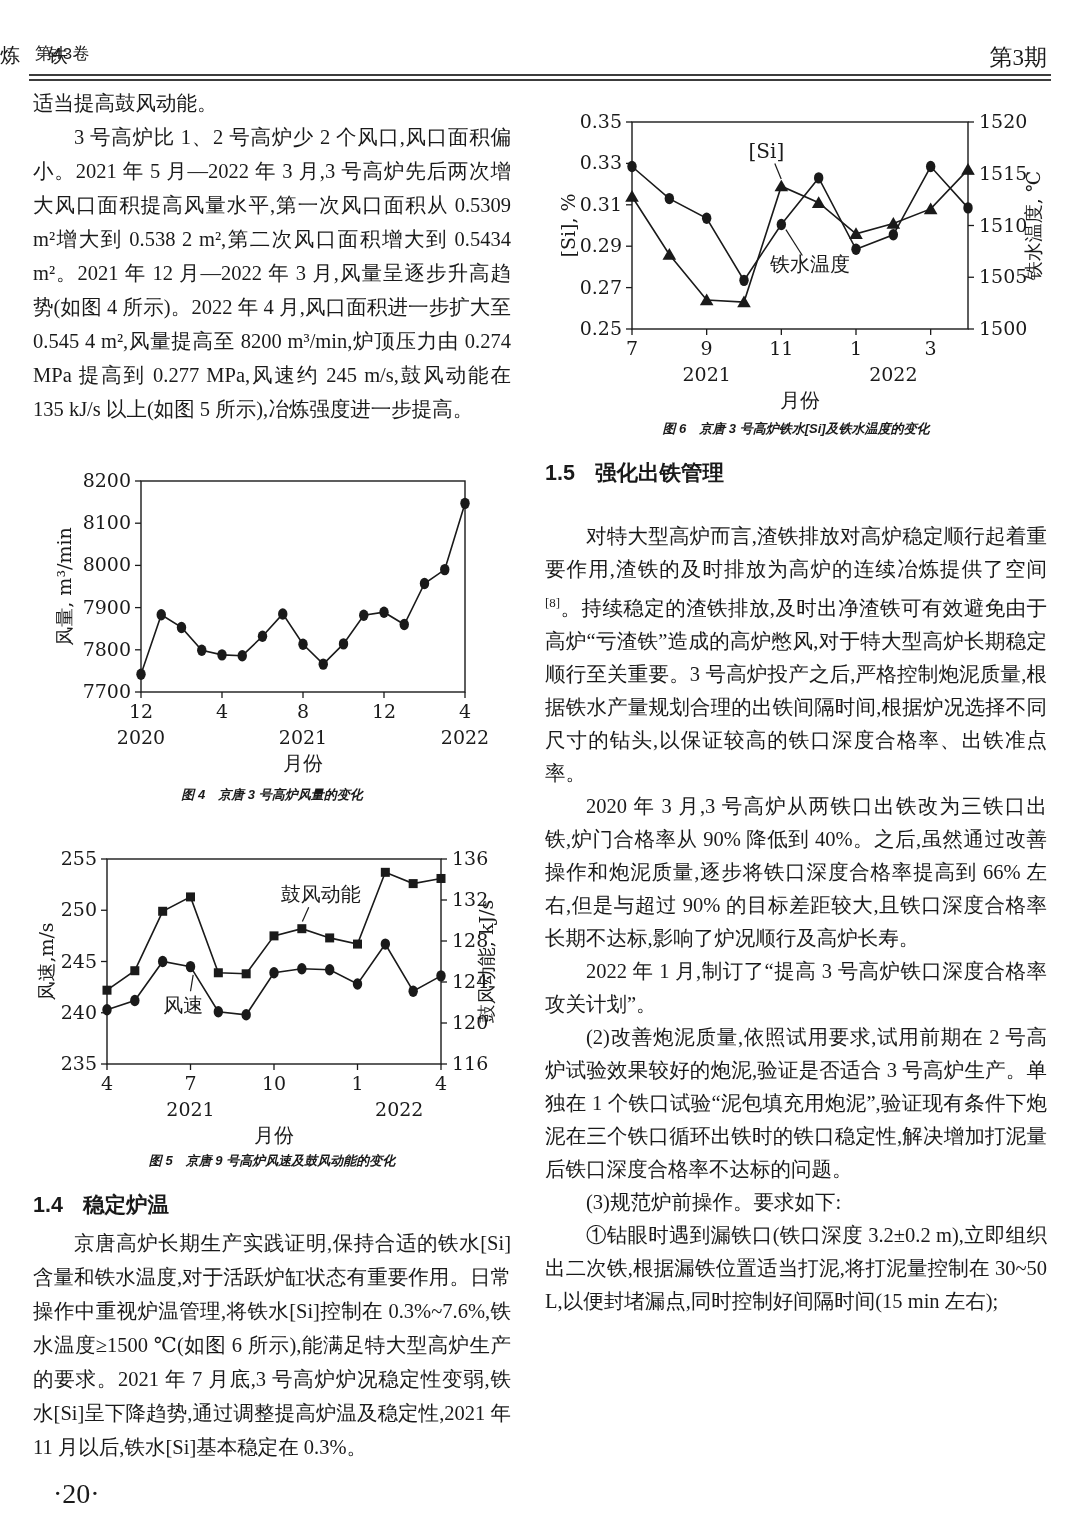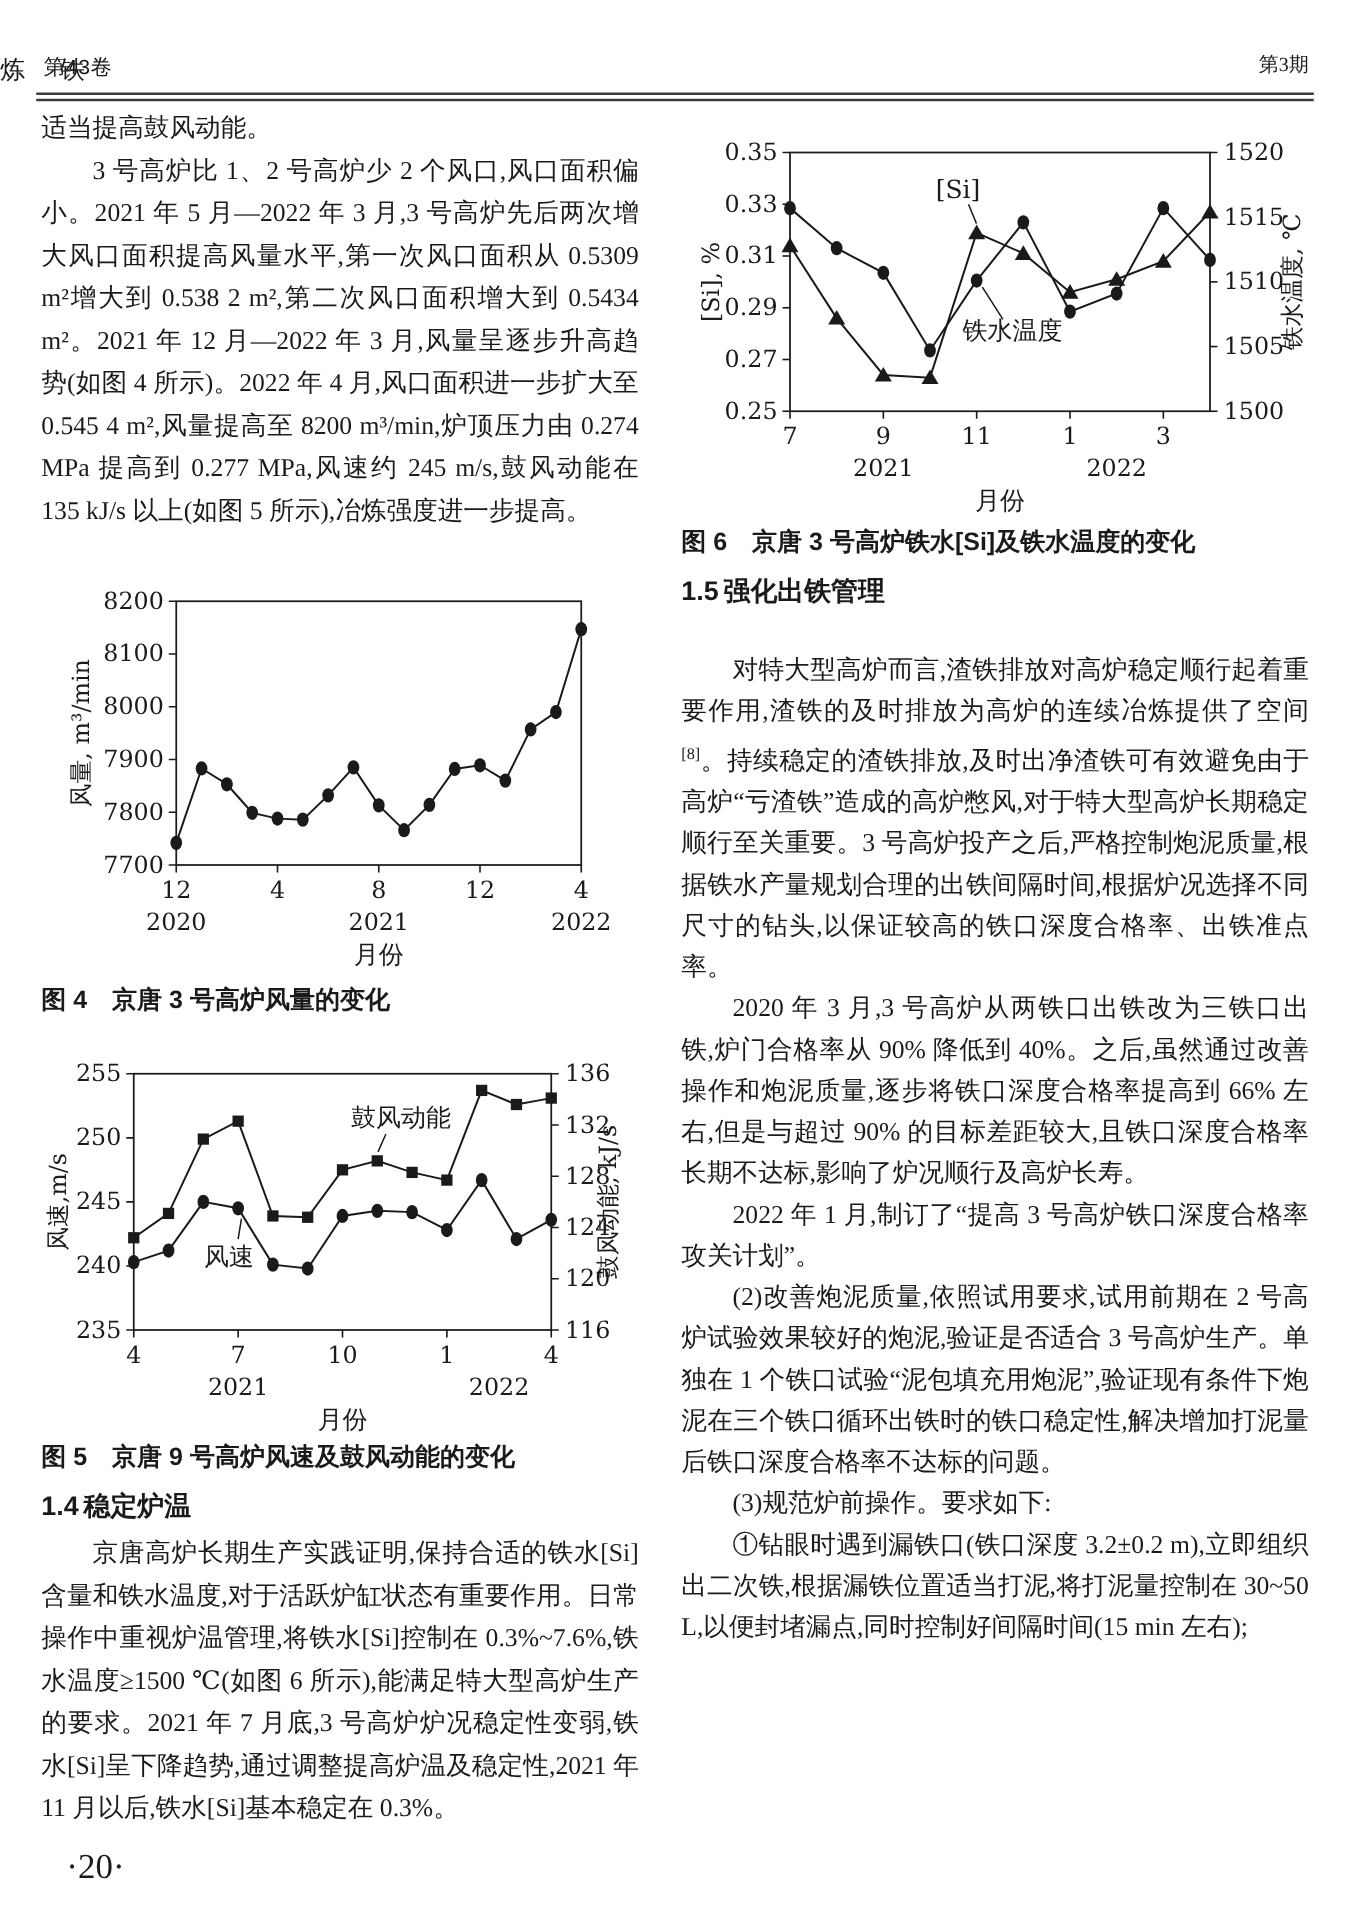--- a/index.html
+++ b/index.html
@@ -1,35 +1,35 @@
 <!DOCTYPE html>
 <html><head>
 <meta charset="utf-8">
 <style>
   html,body{margin:0;padding:0;}
   body{width:1080px;height:1527px;position:relative;background:#ffffff;overflow:hidden;
        font-family:"Liberation Serif","DejaVu Serif",serif;color:#1a1a1a;}
   .page{position:absolute;inset:0;}
   .h-left{position:absolute;left:35px;top:42px;font-size:17px;font-family:Liberation Mono, monospace;}
   .h-center{position:absolute;left:0;right:0;top:42px;text-align:left;font-size:20px;letter-spacing:4px;}
-  .h-right{position:absolute;right:33px;top:42px;font-size:16px;}
+  .h-right{position:absolute;right:33px;top:42px;font-size:23px;}
   .rule{position:absolute;left:29px;right:29px;top:74px;height:3px;
         border-top:2px solid #3c3c3c;border-bottom:2px solid #3c3c3c;}
   .col{position:absolute;top:0;height:1527px;}
   .col-left{left:33px;width:478px;}
   .col-right{left:545px;width:502px;}
   .flow{position:absolute;left:0;width:100%;}
   .para{margin:0;font-size:20.5px;line-height:34px;text-align:justify;}
   .col-right .para{line-height:33px;}
   .ind{text-indent:2em;}
   sup.ref{font-size:13px;}
-  .caption{position:absolute;left:0;width:100%;
-           font-family:"Liberation Sans",sans-serif;font-weight:700;font-size:20px;}
+  .caption{position:absolute;left:0;width:100%;text-align:center;
+           font-family:"Liberation Sans",sans-serif;font-weight:700;font-size:13px;font-style:italic;}
   .heading{position:absolute;left:0;font-family:"Liberation Sans",sans-serif;font-weight:700;font-size:21.5px;}
-  .heading .num{margin-right:4px;}
+  .heading .num{margin-right:20px;}
   .chart{position:absolute;left:0;}
   .pagenum{position:absolute;left:20px;font-size:28px;}
 </style>
 </head>
 <body>
 
 <div class="page">
 
   <span class="h-left">第43卷</span>
   <span class="h-center">炼　铁</span>

